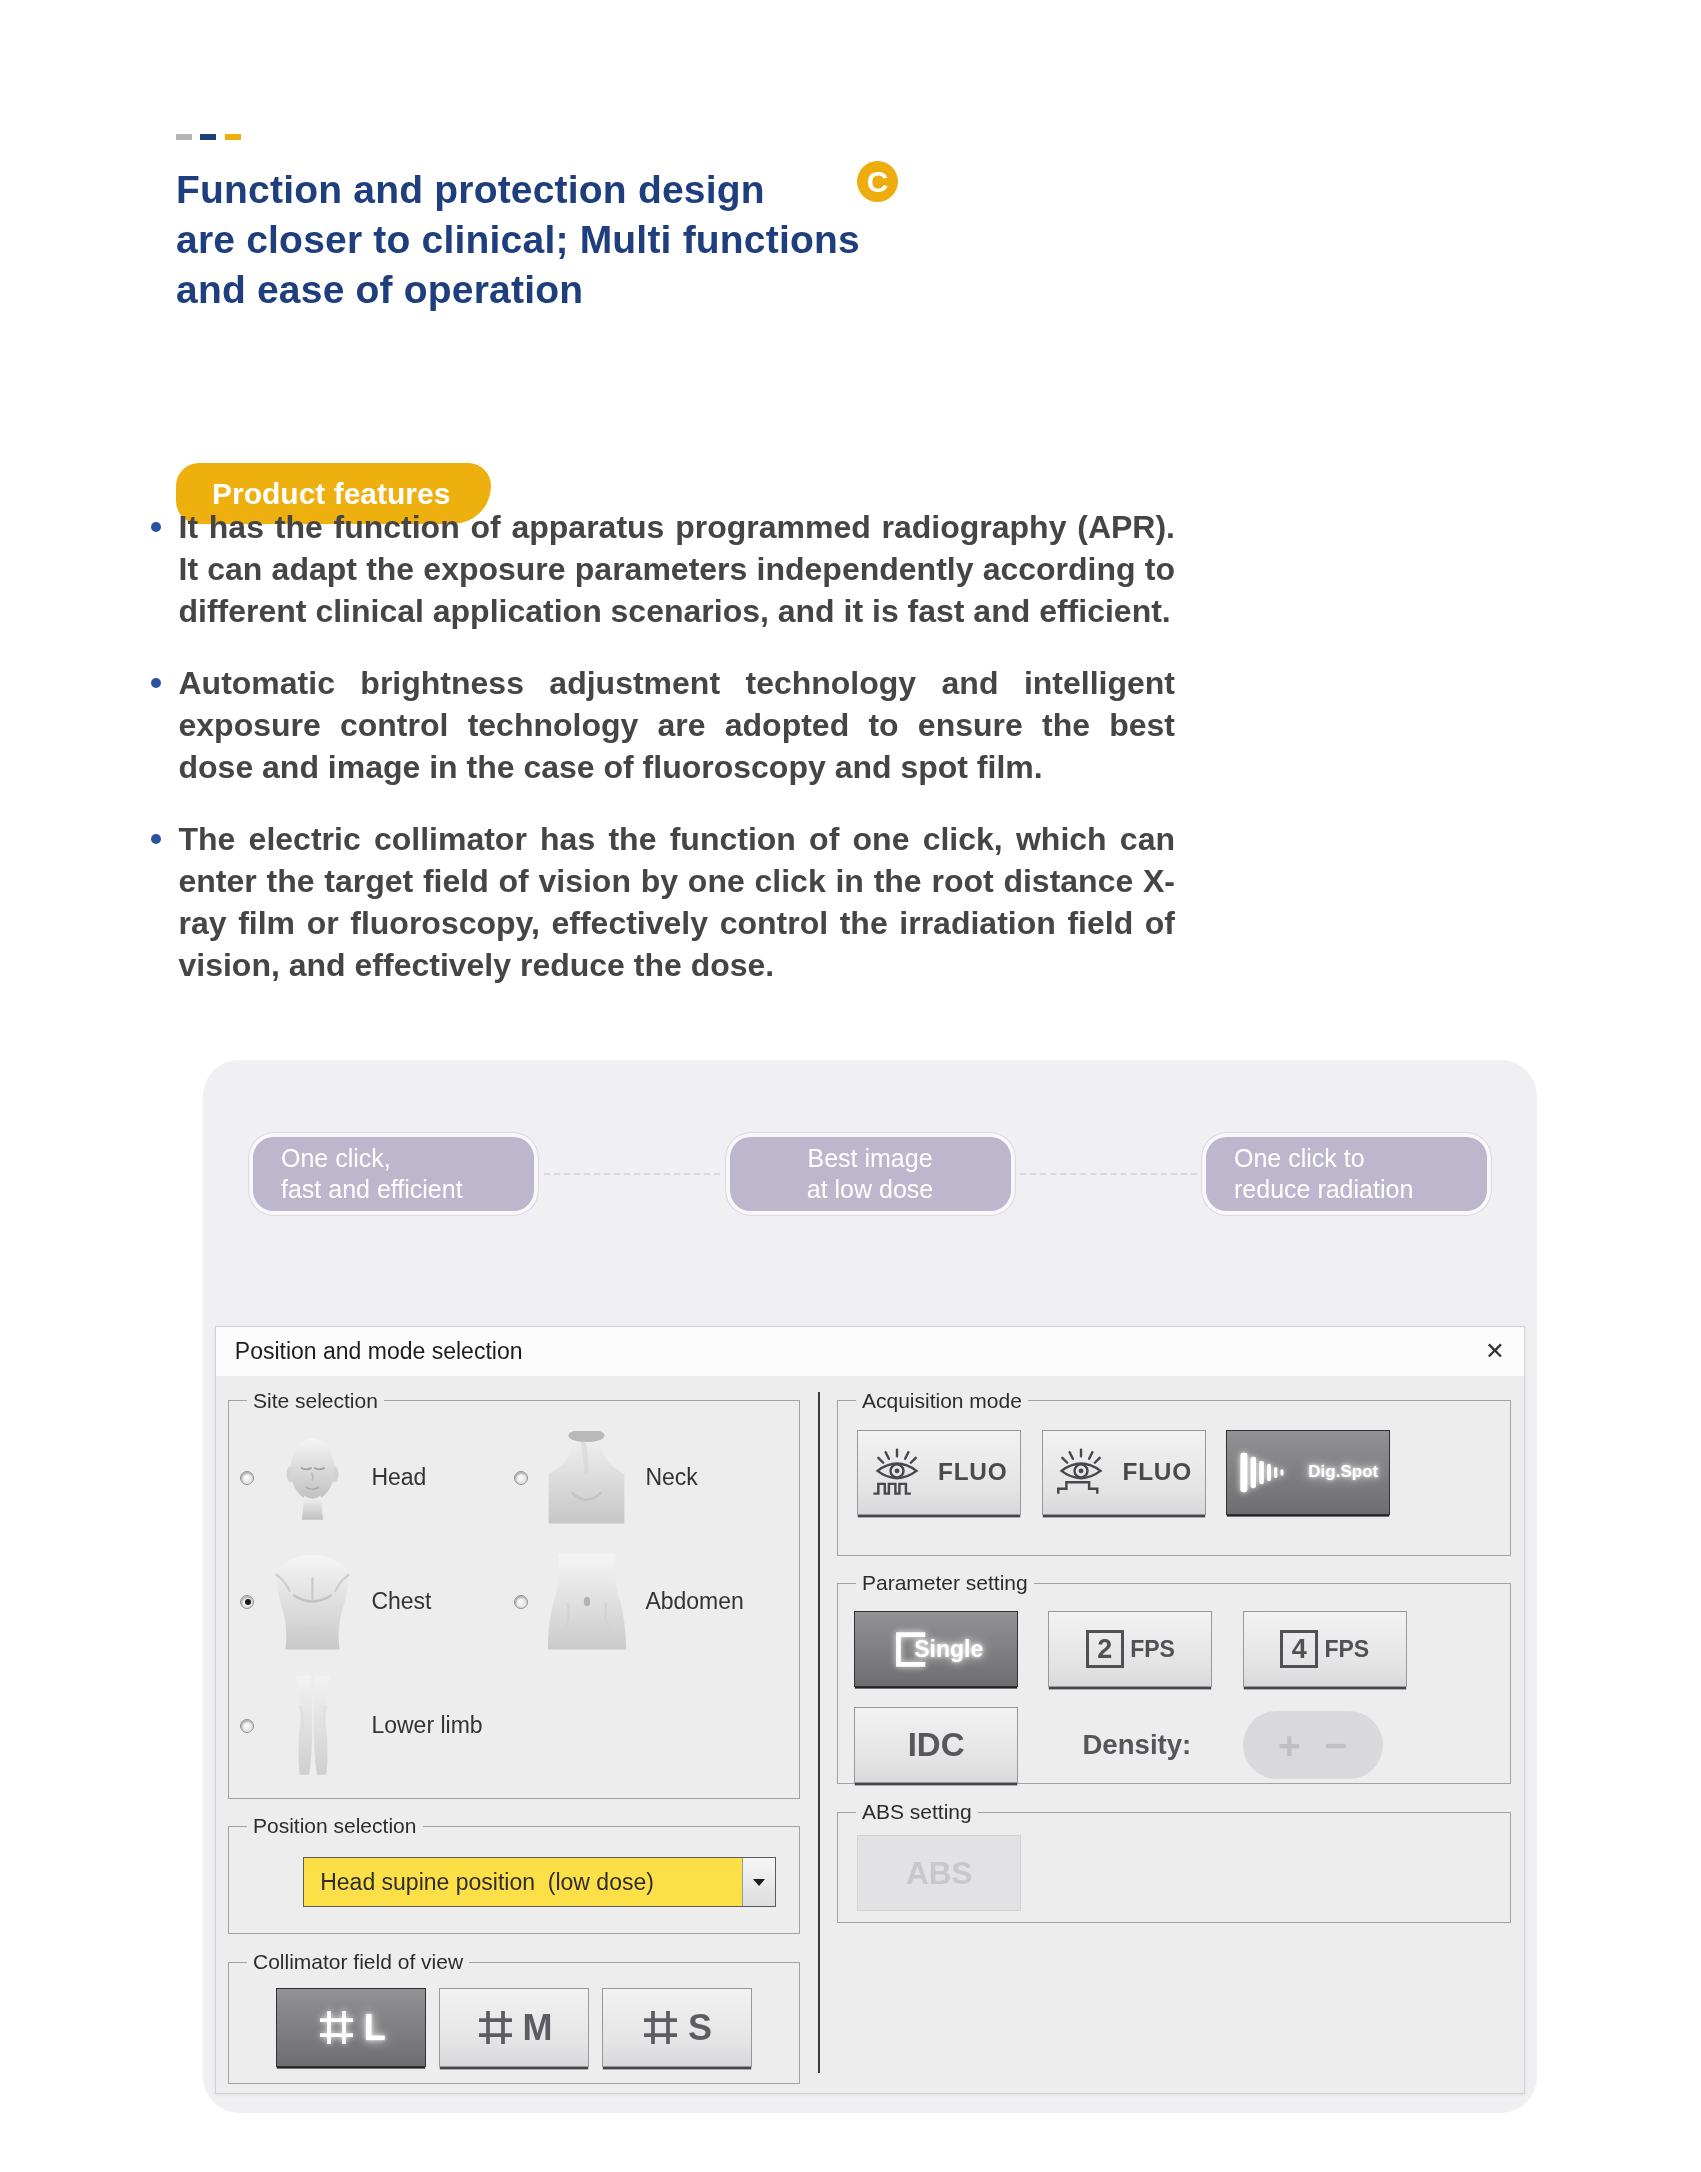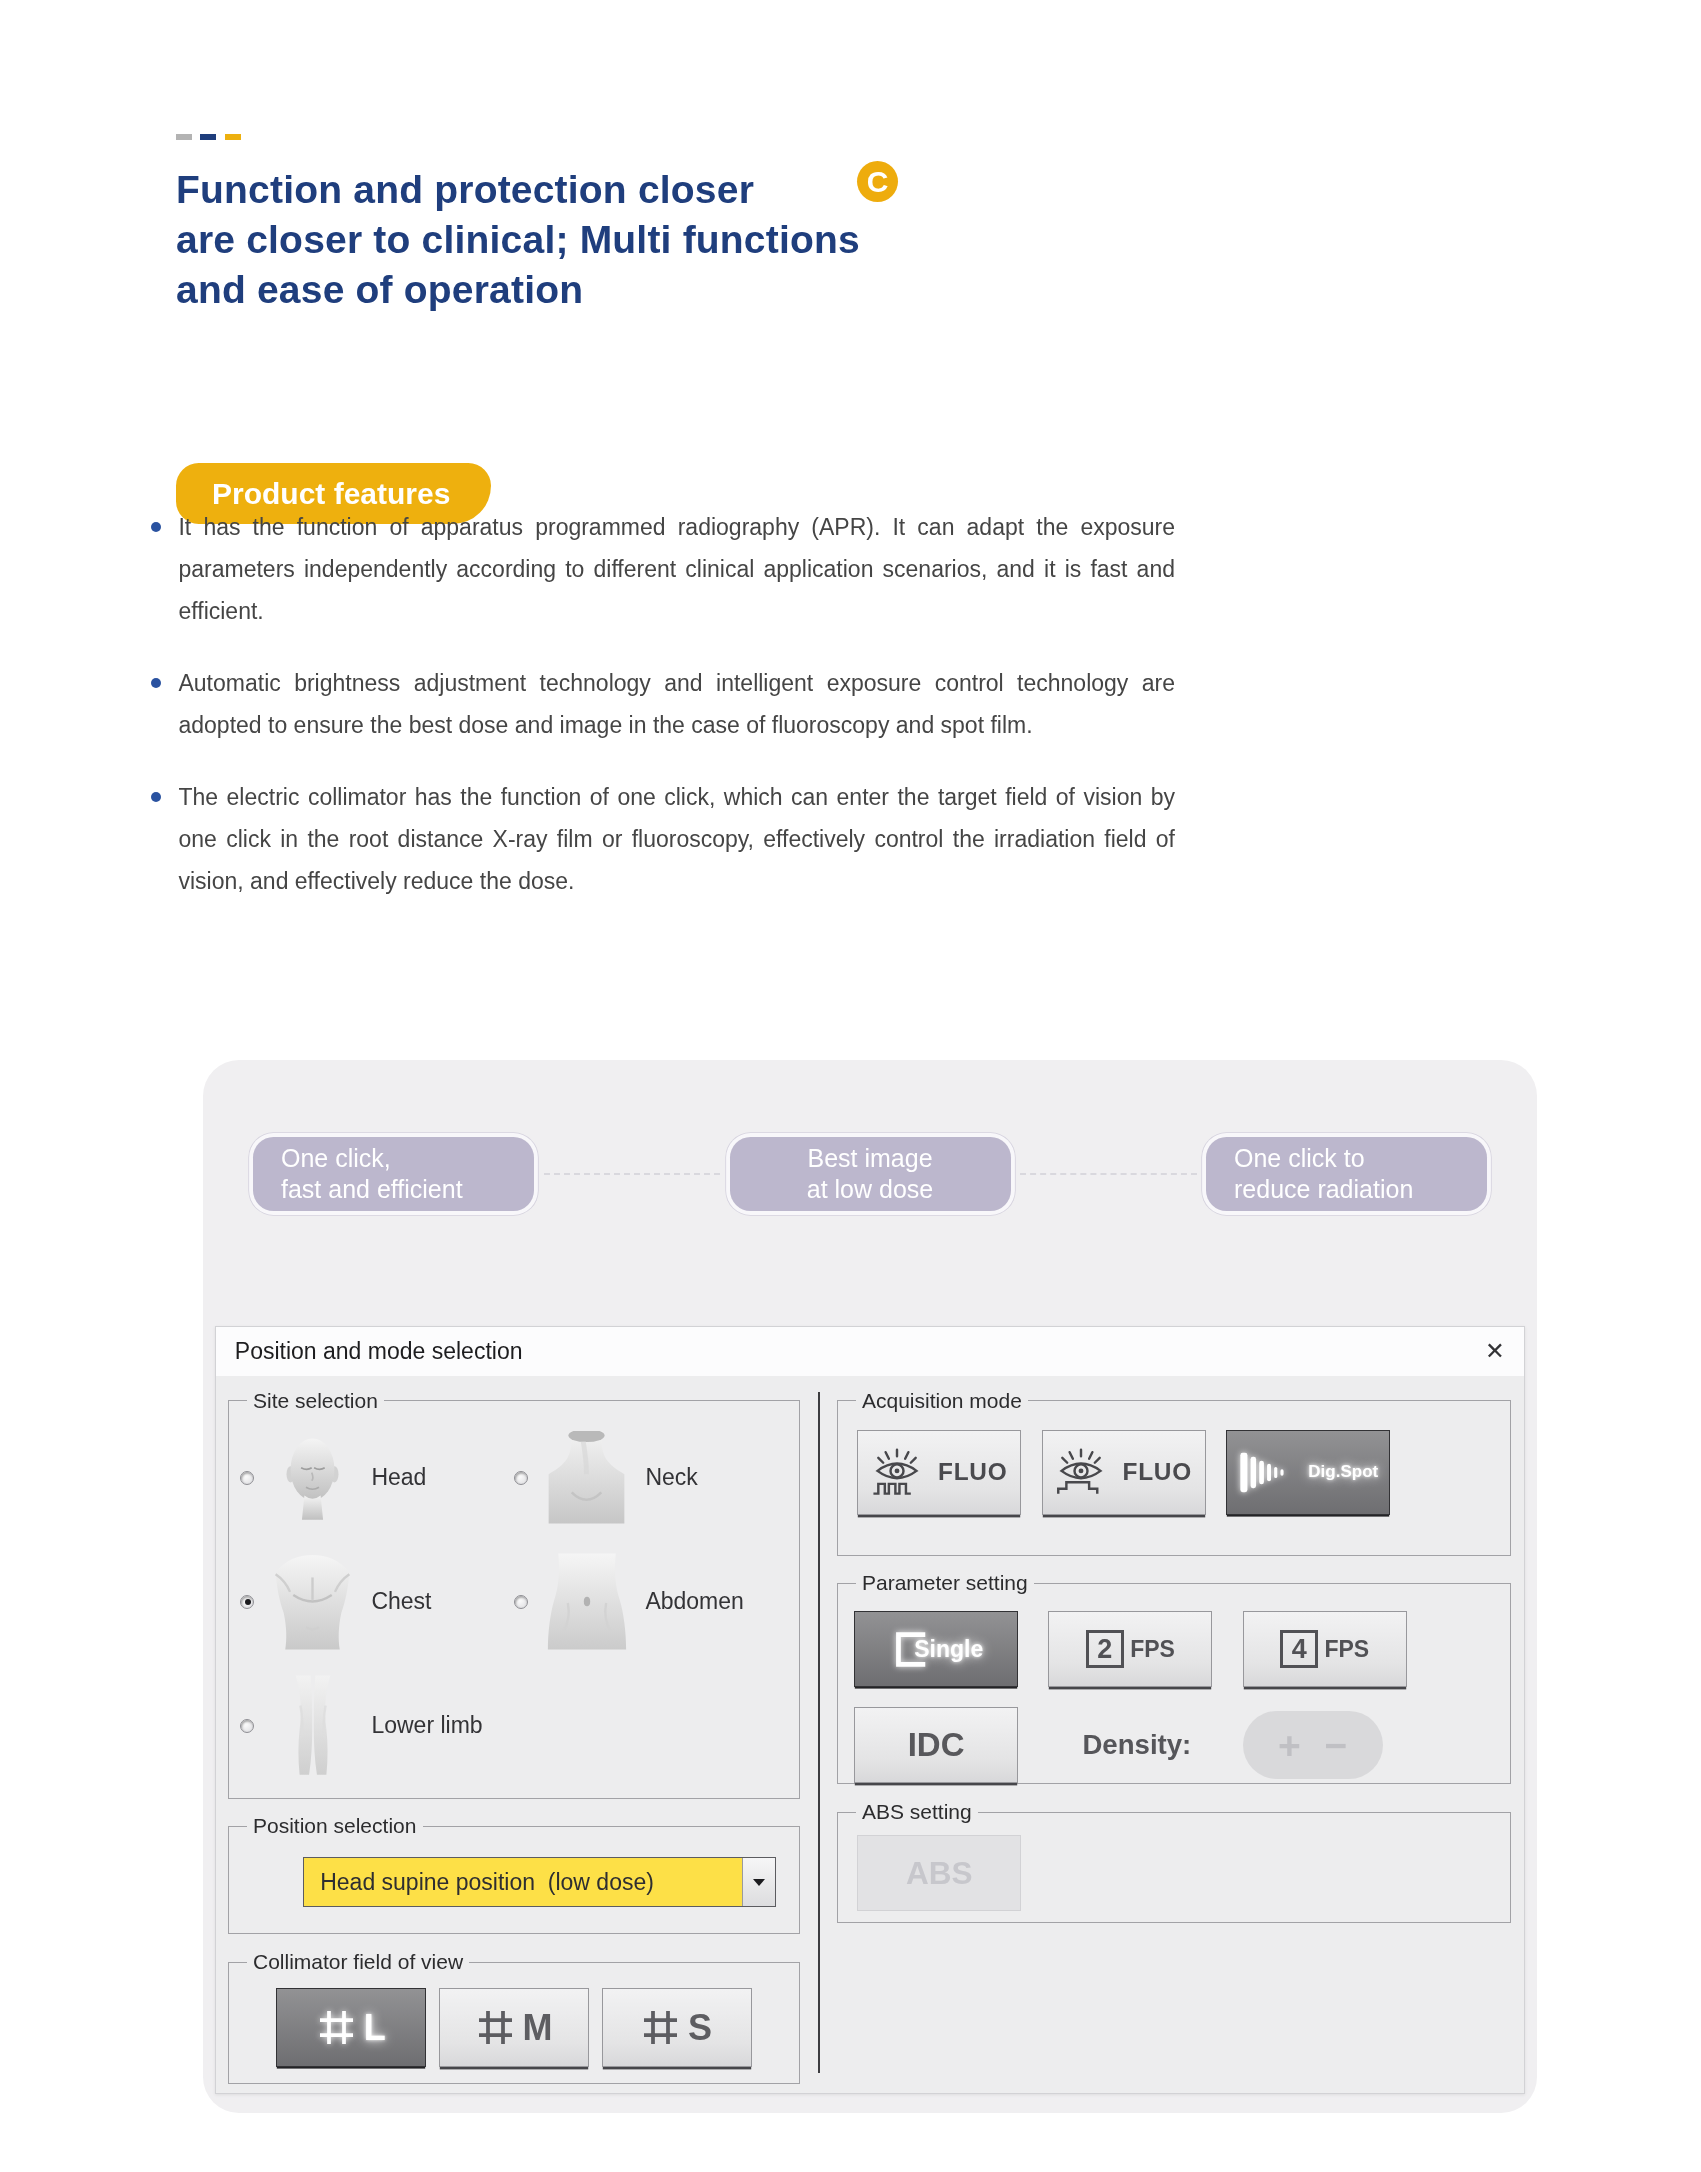--- a/index.html
+++ b/index.html
@@ -24,22 +24,22 @@
   .badge { position:absolute; left:176px; top:463px; height:61px;
     background:#eeb00e; color:#ffffff; font-size:30px; font-weight:bold;
     display:flex; align-items:center; padding:0 41px 0 36px;
     border-radius:28px 28px 47px 28px; }
 
   
   .bullets { position:absolute; left:151px; top:506px; width:1024px; }
   .bullet { display:flex; gap:17.3px; margin-bottom:30px; }
   .bullet .dot { flex:0 0 10.2px; width:10.2px; height:10.2px; border-radius:50%;
     background:#2a52a0; margin-top:15.8px; }
-  .bullet .txt { font-size:23px; line-height:42px; color:#454545;
-    text-align:justify; width:1001px; }
+  .bullet .txt { font-size:32px; line-height:42px; color:#454545;
+    text-align:justify; width:1001px;font-weight:bold; }
 
   
   .panel { position:absolute; left:203px; top:1060px; width:1334px; height:1053px;
     background:#f0eff1; border-radius:36px; }
 
   
   .pills { position:absolute; left:50px; right:50px; top:77px; height:74px;
     display:flex; align-items:center; }
   .pill { width:281px; height:74px; background:#bcb7cd; border-radius:20.5px;
     box-shadow:0 0 0 3.9px #f8f7fa, 0 0 0 4.7px #d5d2de;
@@ -160,21 +160,21 @@
 </head>
 <body>
 
 <div class="dashes">
   <span class="dash-gray"></span>
   <span class="dash-navy"></span>
   <span class="dash-gold"></span>
 </div>
 
 <div class="heading">
-  <div>Function and protection closer</div>
+  <div>Function and protection design</div>
   <div>are closer to clinical; Multi functions</div>
   <div>and ease of operation</div>
 </div>
 <div class="brand-logo">
   <span>C</span>
 </div>
 
 <div class="badge">
   <span>Product features</span>
 </div>

